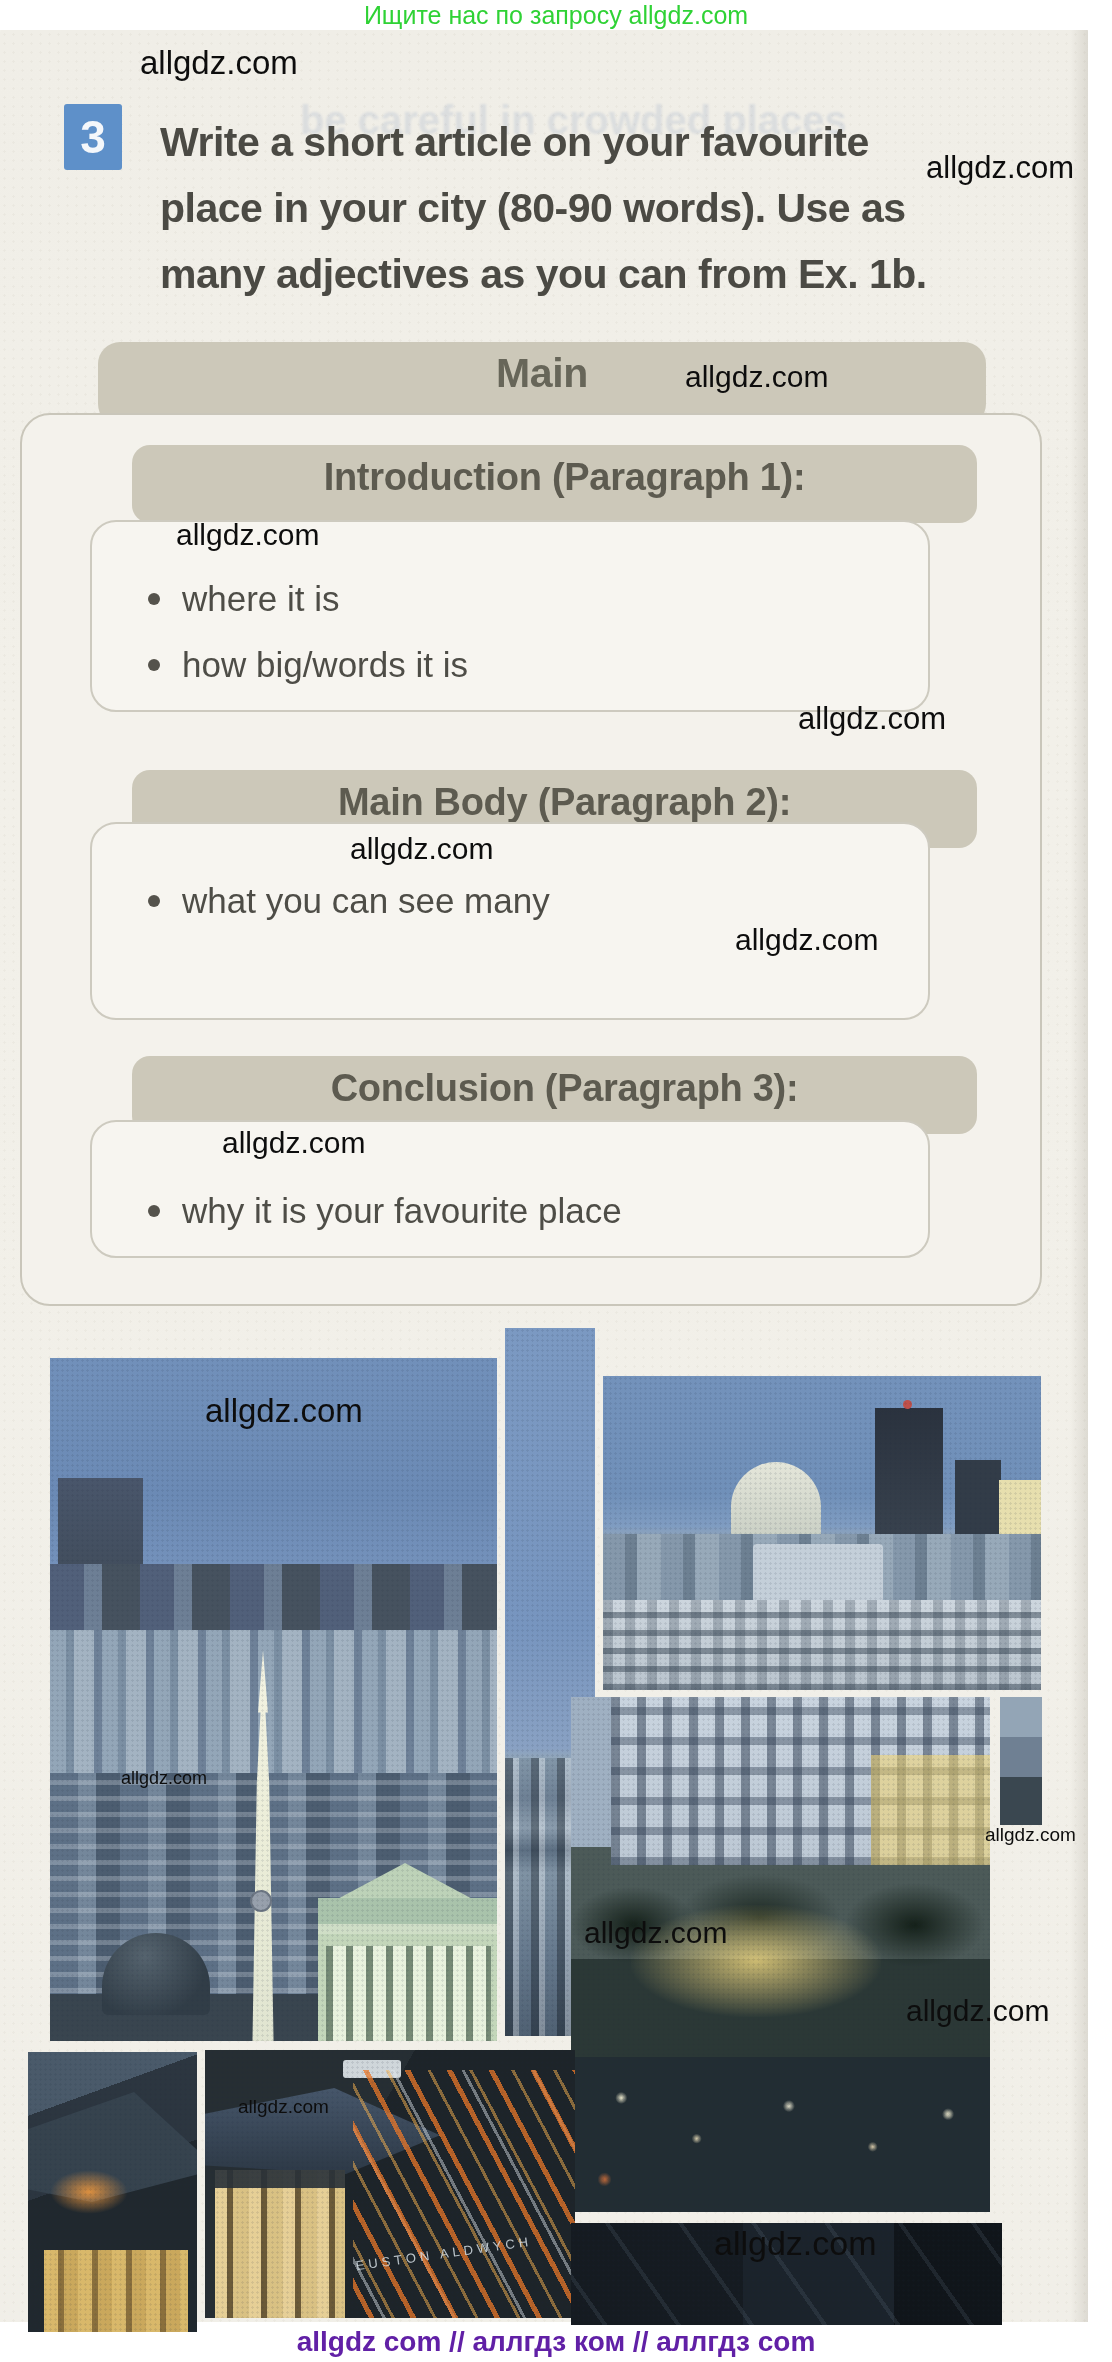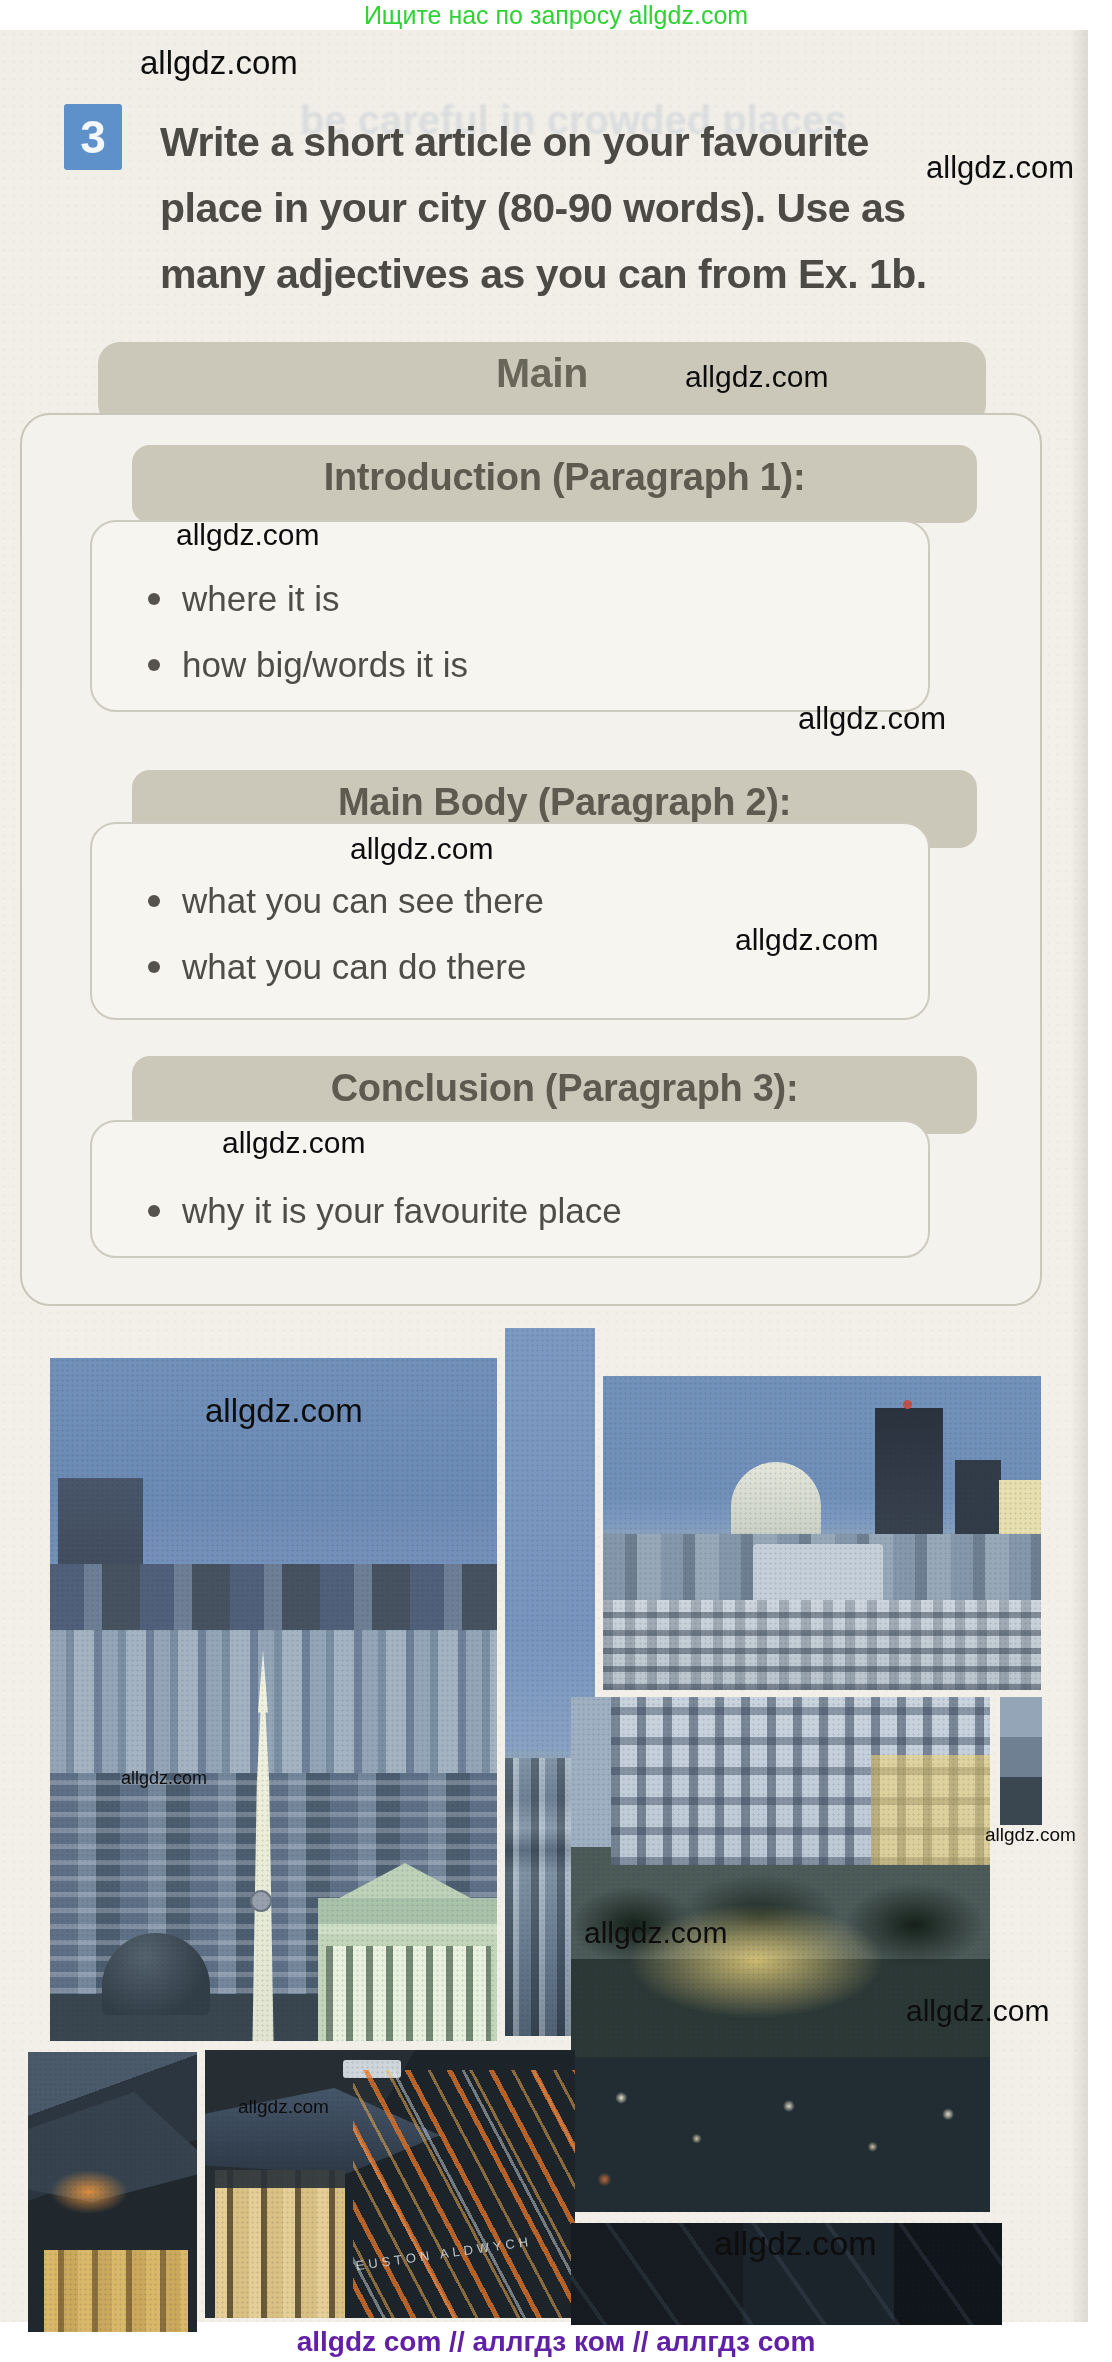--- a/index.html
+++ b/index.html
@@ -252,25 +252,21 @@
         </li>
     </ul>
   </div>
 
   <div class="sec-band s2"></div>
   <div class="sec-heading s2">Main Body (Paragraph 2):</div>
   <div class="sec-box s2">
     <ul class="bullets">
       <li>
           <span class="dot"></span>
-          <span class="btext">what you can see there</span>
-        </li>
-      <li>
-          <span class="dot"></span>
-          <span class="btext">what you can do there</span>
+          <span class="btext">what you can see many</span>
         </li>
     </ul>
   </div>
 
   <div class="sec-band s3"></div>
   <div class="sec-heading s3">Conclusion (Paragraph 3):</div>
   <div class="sec-box s3">
     <ul class="bullets">
       <li>
           <span class="dot"></span>

